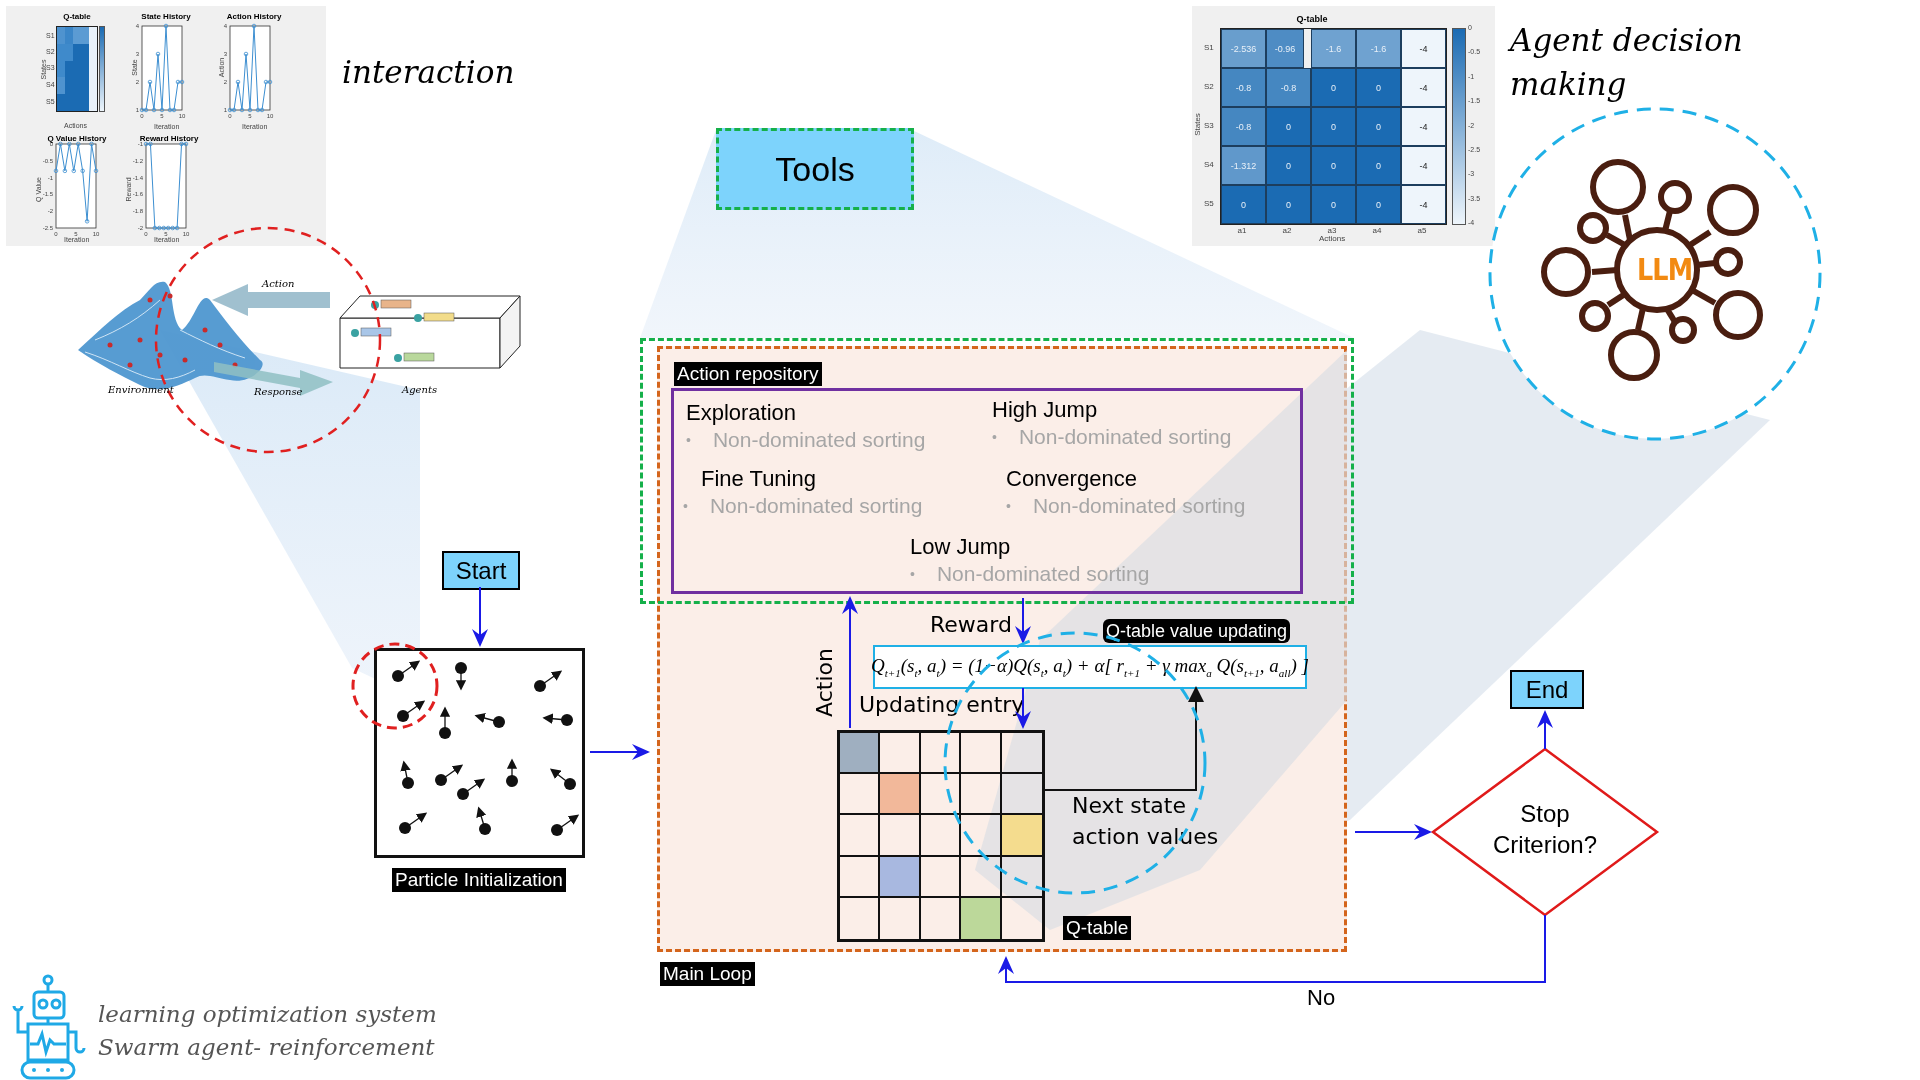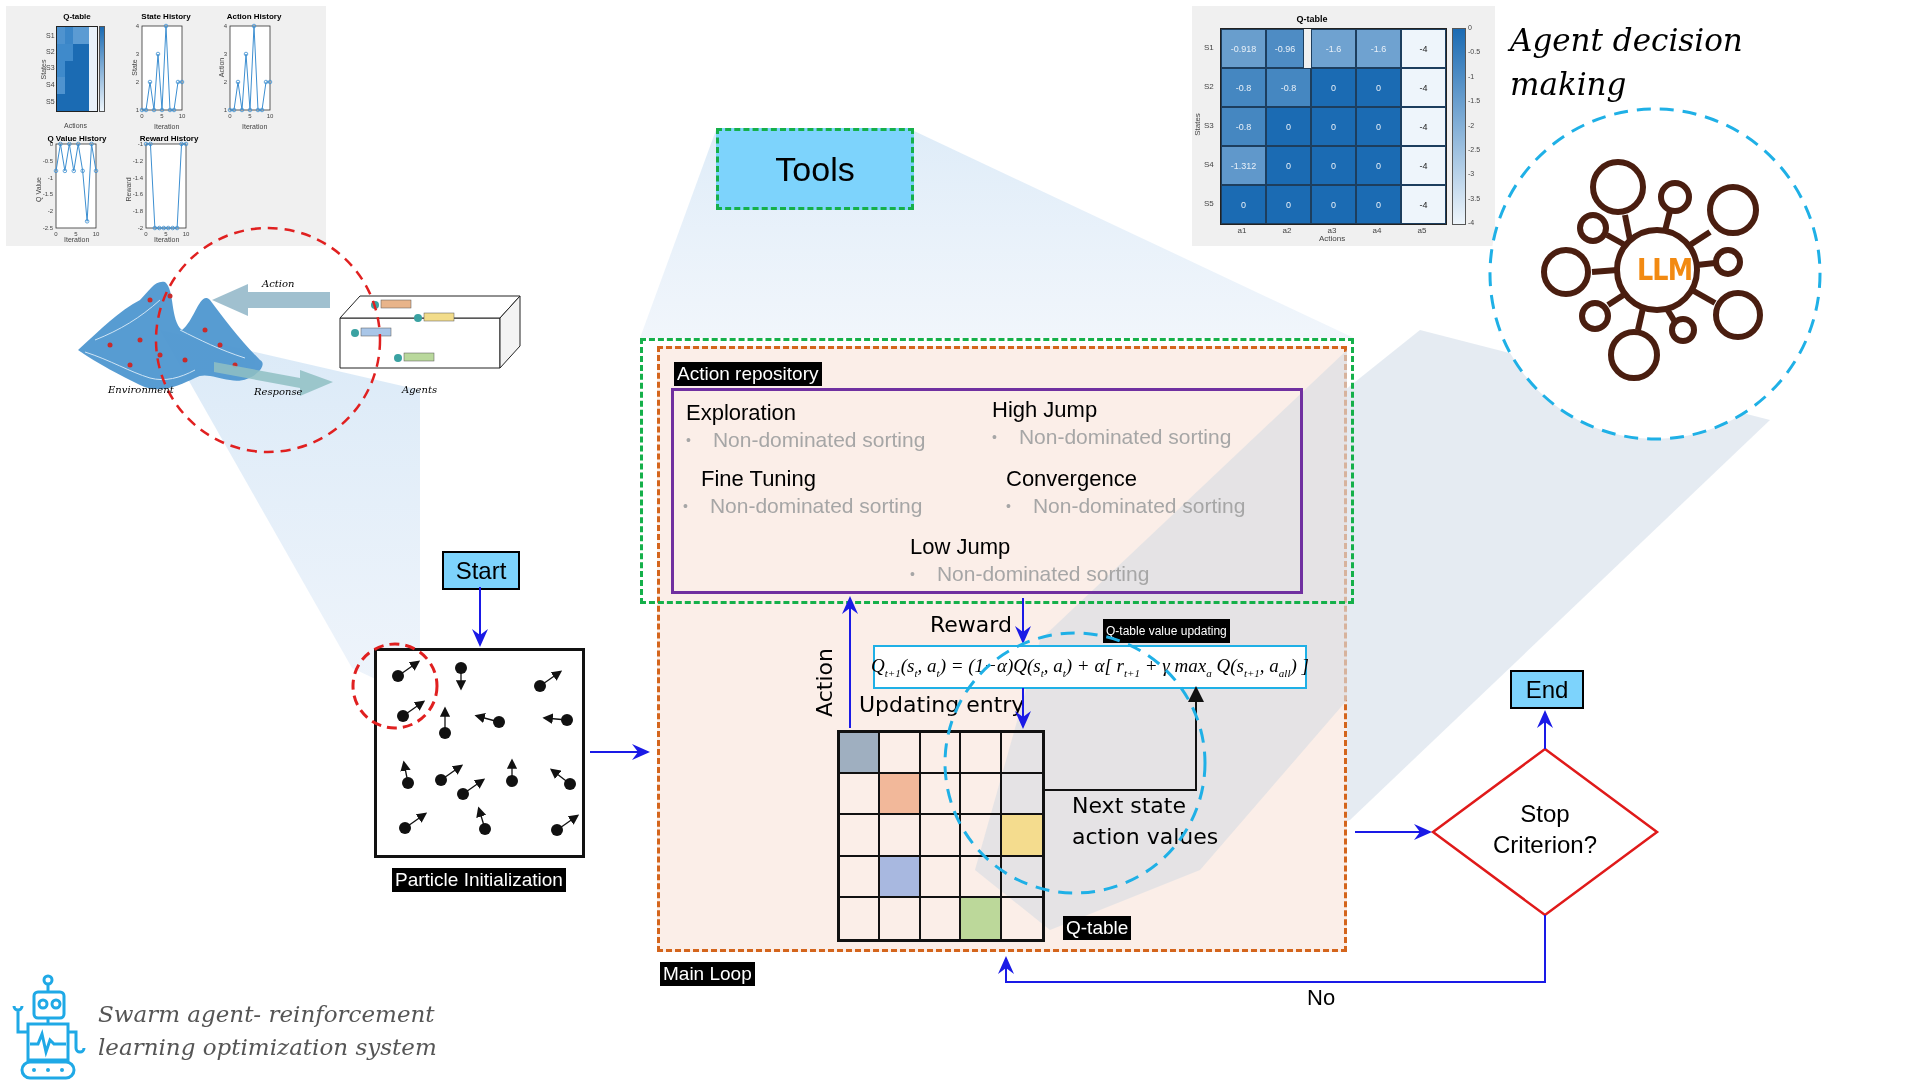--- a/index.html
+++ b/index.html
@@ -169,20 +169,21 @@
   <div class="tiny" style="left:236px;top:117px;">Iteration</div>
   <div class="tiny" style="left:58px;top:230px;">Iteration</div>
   <div class="tiny" style="left:148px;top:230px;">Iteration</div>
   <div class="tiny" style="left:120px;top:58px;transform:rotate(-90deg);">State</div>
   <div class="tiny" style="left:206px;top:58px;transform:rotate(-90deg);">Action</div>
   <div class="tiny" style="left:20px;top:180px;transform:rotate(-90deg);">Q Value</div>
   <div class="tiny" style="left:110px;top:180px;transform:rotate(-90deg);">Reward</div>
 </div>
 
 <div class="plain-text italic-serif" style="left:342px;top:50px;font-size:31px;line-height:44px;">
+  <div>interaction</div>
 </div>
 
 <svg class="layer" width="1920" height="1080">
 
   <g opacity="0.95">
     <path d="M78,350 C100,330 120,310 140,300 C150,290 155,280 165,282 C175,290 170,320 182,330 C195,320 200,290 210,300 C225,320 240,340 260,360 C270,365 250,385 230,380 C215,378 205,372 195,378 C180,385 160,395 140,385 C120,375 100,365 78,350 Z" fill="#4f97d0"></path>
     <path d="M85,352 C110,360 130,372 150,378 C165,382 180,378 195,370" stroke="#cde4f5" stroke-width="1" fill="none"></path>
     <path d="M95,340 C120,330 140,318 160,300" stroke="#cde4f5" stroke-width="1" fill="none"></path>
     <path d="M180,330 C200,340 220,350 245,358" stroke="#cde4f5" stroke-width="1" fill="none"></path>
     <circle cx="110" cy="345" r="2.5" fill="#c62020"></circle>
@@ -218,21 +219,21 @@
   <circle cx="268" cy="340" r="112" fill="none" stroke="#e02020" stroke-width="2.5" stroke-dasharray="10,7"></circle>
 </svg>
 <div class="plain-text italic-serif" style="left:262px;top:278px;font-size:10px;">Action</div>
 <div class="plain-text italic-serif" style="left:254px;top:386px;font-size:10px;">Response</div>
 <div class="plain-text italic-serif" style="left:108px;top:384px;font-size:10px;">Environment</div>
 <div class="plain-text italic-serif" style="left:402px;top:384px;font-size:10px;">Agents</div>
 
 <div class="thumb" style="left:1192px;top:6px;width:303px;height:240px;">
   <div class="thumb-title" style="left:0;top:8px;width:240px;font-size:9px;">Q-table</div>
   <div id="heatmap-grid" style="position:absolute;left:28px;top:22px;width:225px;height:195px;border:1px solid #222;">
-      <div class="hm-cell" style="left: 0px; top: 0px; width: 45px; height: 39px; background: rgb(105, 158, 205); color: rgb(232, 240, 248);">-0.918</div>
+      <div class="hm-cell" style="left: 0px; top: 0px; width: 45px; height: 39px; background: rgb(105, 158, 205); color: rgb(232, 240, 248);">-2.536</div>
       <div class="hm-cell" style="left: 45px; top: 0px; width: 38px; height: 39px; background: rgb(78, 140, 196); color: rgb(232, 240, 248);">-0.96</div>
       <div class="hm-cell" style="left: 90px; top: 0px; width: 45px; height: 39px; background: rgb(111, 162, 208); color: rgb(232, 240, 248);">-1.6</div>
       <div class="hm-cell" style="left: 135px; top: 0px; width: 45px; height: 39px; background: rgb(111, 162, 208); color: rgb(232, 240, 248);">-1.6</div>
       <div class="hm-cell" style="left: 180px; top: 0px; width: 45px; height: 39px; background: rgb(238, 245, 251); color: rgb(34, 34, 34);">-4</div>
       <div class="hm-cell" style="left: 0px; top: 39px; width: 45px; height: 39px; background: rgb(69, 135, 193); color: rgb(232, 240, 248);">-0.8</div>
       <div class="hm-cell" style="left: 45px; top: 39px; width: 45px; height: 39px; background: rgb(69, 135, 193); color: rgb(232, 240, 248);">-0.8</div>
       <div class="hm-cell" style="left: 90px; top: 39px; width: 45px; height: 39px; background: rgb(27, 107, 179); color: rgb(232, 240, 248);">0</div>
       <div class="hm-cell" style="left: 135px; top: 39px; width: 45px; height: 39px; background: rgb(27, 107, 179); color: rgb(232, 240, 248);">0</div>
       <div class="hm-cell" style="left: 180px; top: 39px; width: 45px; height: 39px; background: rgb(238, 245, 251); color: rgb(34, 34, 34);">-4</div>
       <div class="hm-cell" style="left: 0px; top: 78px; width: 45px; height: 39px; background: rgb(69, 135, 193); color: rgb(232, 240, 248);">-0.8</div>
@@ -340,21 +341,21 @@
 <div class="repo-bullet" style="left:683px;top:494px;"><span class="dot">•</span><span>Non-dominated sorting</span></div>
 
 <div class="repo-title" style="left:1006px;top:466px;">Convergence</div>
 <div class="repo-bullet" style="left:1006px;top:494px;"><span class="dot">•</span><span>Non-dominated sorting</span></div>
 
 <div class="repo-title" style="left:910px;top:534px;">Low Jump</div>
 <div class="repo-bullet" style="left:910px;top:562px;"><span class="dot">•</span><span>Non-dominated sorting</span></div>
 
 <div class="plain-text" style="left:930px;top:612px;font-size:22px;font-family:'DejaVu Sans', sans-serif;">Reward</div>
 <div class="plain-text" style="left:790px;top:670px;font-size:22px;font-family:'DejaVu Sans', sans-serif;transform:rotate(-90deg);transform-origin:center;">Action</div>
-<div class="black-label" style="left:1103px;top:619px;font-size:12px;">Q-table value updating</div>
+<div class="black-label" style="left:1103px;top:619px;font-size:18px;border-radius:6px;">Q-table value updating</div>
 
 <div class="formula" style="left:873px;top:645px;width:430px;height:40px;">
   <span>Q<sub style="font-size:11px">t+1</sub>(s<sub style="font-size:11px">t</sub>, a<sub style="font-size:11px">t</sub>) = (1−α)Q(s<sub style="font-size:11px">t</sub>, a<sub style="font-size:11px">t</sub>) + α[ r<sub style="font-size:11px">t+1</sub> + γ max<sub style="font-size:11px">a</sub> Q(s<sub style="font-size:11px">t+1</sub>, a<sub style="font-size:11px">all</sub>) ]</span>
 </div>
 
 <div class="plain-text" style="left:859px;top:692px;font-size:22px;font-family:'DejaVu Sans', sans-serif;">Updating entry</div>
 
 <div id="qgrid" style="position:absolute;left:837px;top:730px;width:208px;height:212px;border:3px solid #111;box-sizing:border-box;background:transparent;">
     <div class="qcell" style="left: 0px; top: 0px; width: 40.4px; height: 41.2px; border-right: 2px solid rgb(17, 17, 17); border-bottom: 2px solid rgb(17, 17, 17); background: rgb(159, 175, 192);"></div>
     <div class="qcell" style="left: 40.4px; top: 0px; width: 40.4px; height: 41.2px; border-right: 2px solid rgb(17, 17, 17); border-bottom: 2px solid rgb(17, 17, 17);"></div>
@@ -478,15 +479,15 @@
     <path d="M62,62 L70,62 L70,78 a4,4 0 0 0 8,0"></path>
     <rect x="16" y="92" width="52" height="16" rx="8"></rect>
   </g>
   <g fill="#1fa9e6">
       <circle cx="28" cy="100" r="2"></circle>
       <circle cx="42" cy="100" r="2"></circle>
       <circle cx="56" cy="100" r="2"></circle>
     </g>
 </svg>
 <div class="plain-text italic-serif" style="left:98px;top:998px;font-size:23px;line-height:33px;color:#555;">
+  <div>learning optimization system</div>
   <div>Swarm agent- reinforcement</div>
-  <div>learning optimization system</div>
 </div>
 
 </body></html>

